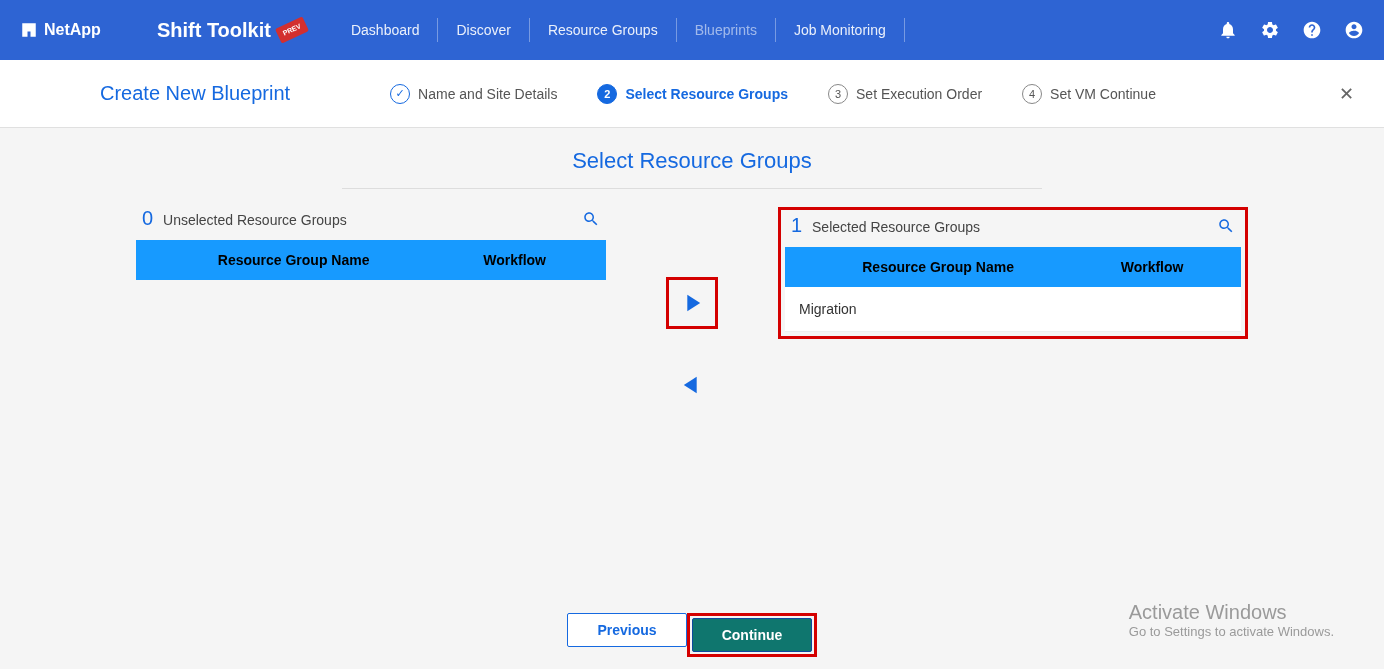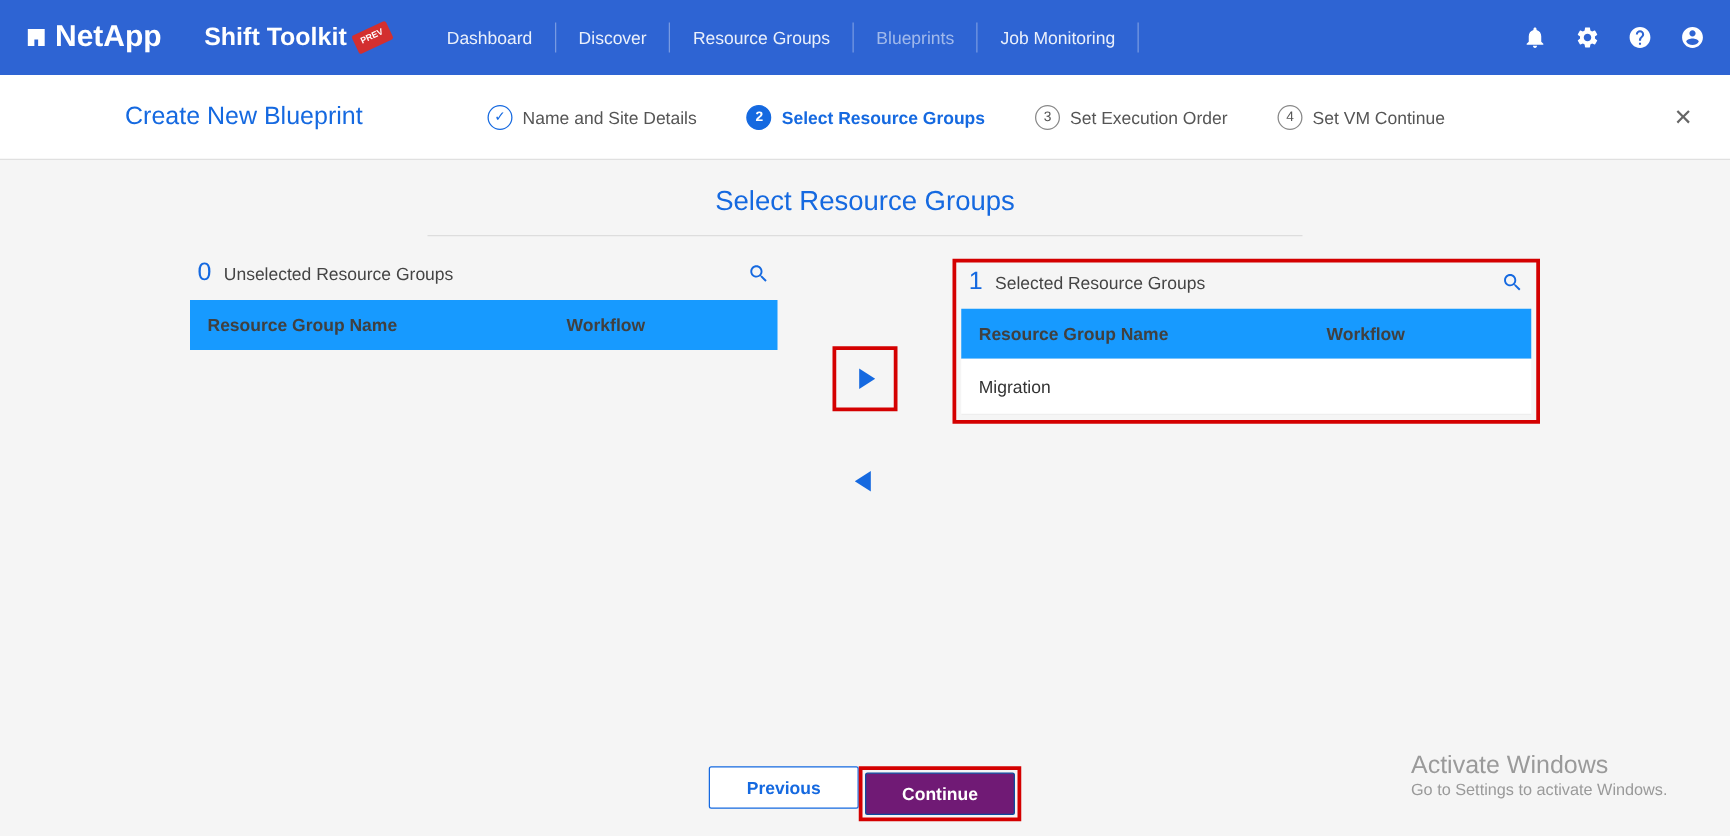--- a/index.html
+++ b/index.html
@@ -6,23 +6,23 @@
     body { width: 1384px; height: 669px; background: #f5f5f5; overflow: hidden; position: relative; }
 
     .top-nav {
       background: #2E64D3;
       height: 60px;
       display: flex;
       align-items: center;
       padding: 0 20px;
       color: white;
     }
-    .brand-logo { display: flex; align-items: center; gap: 6px; font-weight: 600; font-size: 24px; }
+    .brand-logo { display: flex; align-items: center; gap: 6px; font-weight: 600; font-size: 16px; }
     .brand-logo svg { fill: white; }
-    .toolkit-label { margin-left: 34px; font-weight: 600; font-size: 20px; display: flex; align-items: center; gap:6px;}
+    .toolkit-label { margin-left: 56px; font-weight: 600; font-size: 20px; display: flex; align-items: center; gap:6px;}
     .preview-badge {
       display:inline-block;
       width:30px;height:16px;
       background:#d32f2f;
       transform: rotate(-25deg);
       border-radius:2px;
       font-size:7px;
       color:white;
       text-align:center;
       line-height:16px;
@@ -61,47 +61,47 @@
       font-size: 11px;
     }
     .step.done .step-circle { border-color: #1569e0; color:#1569e0; }
     .step.active .step-circle { background: #1569e0; border-color:#1569e0; color: white; }
     .close-x { margin-left: auto; font-size: 18px; color: #666; cursor: pointer; }
 
     .content { padding: 20px 0; }
     .section-title { text-align: center; color: #1569e0; font-size: 22px; margin-bottom: 14px;}
     .hr-line { width: 700px; height:1px; background:#ddd; margin:0 auto 18px; }
 
-    .panels { display: flex; justify-content: center; gap: 40px; align-items: flex-start; }
+    .panels { display: flex; justify-content: center; gap: 56px; align-items: flex-start; }
 
     .panel { width: 470px; }
     .panel.highlighted { border: 3px solid #d40000; padding: 4px; }
     .panel-head { display: flex; align-items: center; justify-content: space-between; padding: 0 6px 10px; }
     .panel-head-title { font-size: 14px; color: #444; }
     .panel-head-title .count { font-size: 20px; color: #1569e0; margin-right: 6px; }
     .search-ic { width: 18px; height: 18px; fill: #1569e0; cursor: pointer; }
 
-    .tbl-header { background: #179aff; color: #404040; display: flex; font-size: 14px; font-weight: 600; padding: 12px 14px; }
+    .tbl-header { background: #179aff; color: #000000; display: flex; font-size: 14px; font-weight: 600; padding: 12px 14px; text-align: center; }
     .col1 { flex: 0 0 65%; }
     .col2 { flex: 0 0 35%; }
     .tbl-row { display: flex; padding: 14px; font-size: 14px; color: #333; border-bottom: 1px solid #eee; background: white;}
 
     .transfer-controls { display: flex; flex-direction: column; gap: 30px; align-items: center; padding-top: 70px; width:60px;}
     .transfer-btn { width: 52px; height: 52px; display:flex; align-items:center; justify-content:center; cursor:pointer;}
     .transfer-btn.highlighted { border: 3px solid #d40000; }
     .transfer-btn svg { fill: #1569e0; }
 
     .footer-buttons {
       position: absolute; bottom: 12px; left: 0; right: 0;
       display: flex; justify-content: center; 
     }
     .btn { width: 120px; height: 34px; font-size: 14px; font-weight:600; cursor: pointer; border-radius: 2px; }
     .btn-prev { background: white; border: 1.5px solid #1569e0; color: #1569e0; }
     .btn-cont-wrap { border: 3px solid #d40000; padding:2px;}
-    .btn-cont { background: #701a75; border: 1px solid #0d4a9e; color: white; }
+    .btn-cont { background: #0f766e; border: 1px solid #0d4a9e; color: white; }
 
     .watermark { position: absolute; right: 50px; bottom: 30px; text-align: left; color:#9a9a9a; }
     .watermark .wm1 { font-size: 20px; }
     .watermark .wm2 { font-size: 13px; }
   </style>
 </head>
 <body>
 
 <div class="top-nav">
   <div class="brand-logo">

